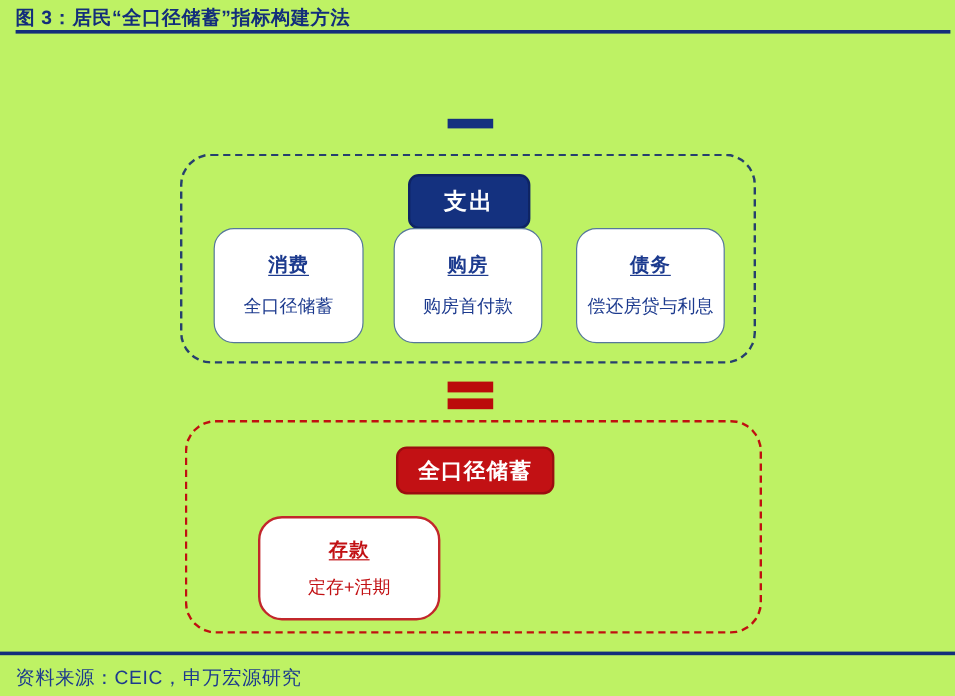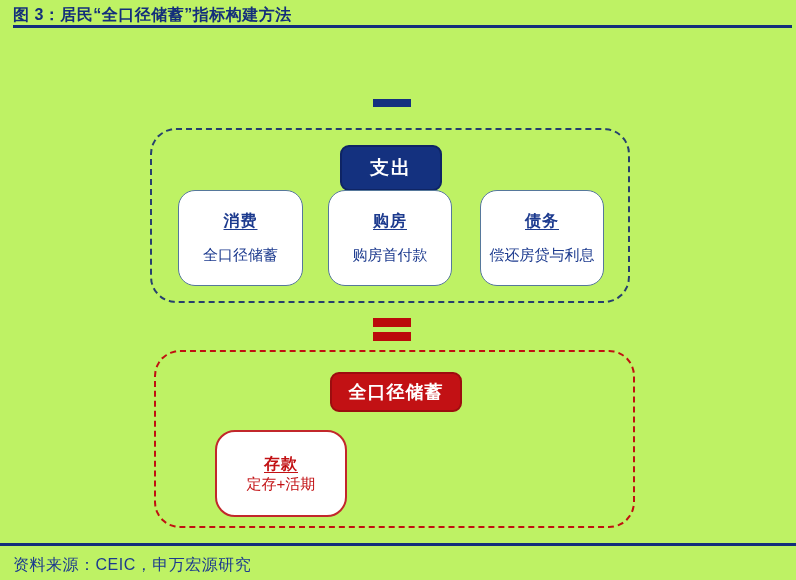--- a/index.html
+++ b/index.html
@@ -74,21 +74,21 @@
     flex-direction: column;
     align-items: center;
     justify-content: space-evenly;
     padding: 6px 4px;
   }
   .blue-item { border: 1.5px solid #56789b; height: 96px; top: 190px; }
   .red-item  { border: 2px solid #c2272b; height: 87px; top: 430px; }
   .item-1 { left: 178px; width: 125px; }
   .item-2 { left: 328px; width: 124px; }
   .item-3 { left: 480px; width: 124px; }
-  .item-4 { left: 215px; width: 132px; border-radius: 20px; justify-content: center; }
+  .item-4 { left: 215px; width: 152px; border-radius: 20px; }
   .item-5 { left: 438px; width: 126px; border-radius: 20px; }
   .item-title {
     font-size: 16px;
     font-weight: bold;
     text-decoration: underline;
     text-underline-offset: 3px;
     letter-spacing: 1px;
   }
   .item-desc { font-size: 15px; white-space: nowrap; }
   .blue-text { color: #1c3a8e; }

